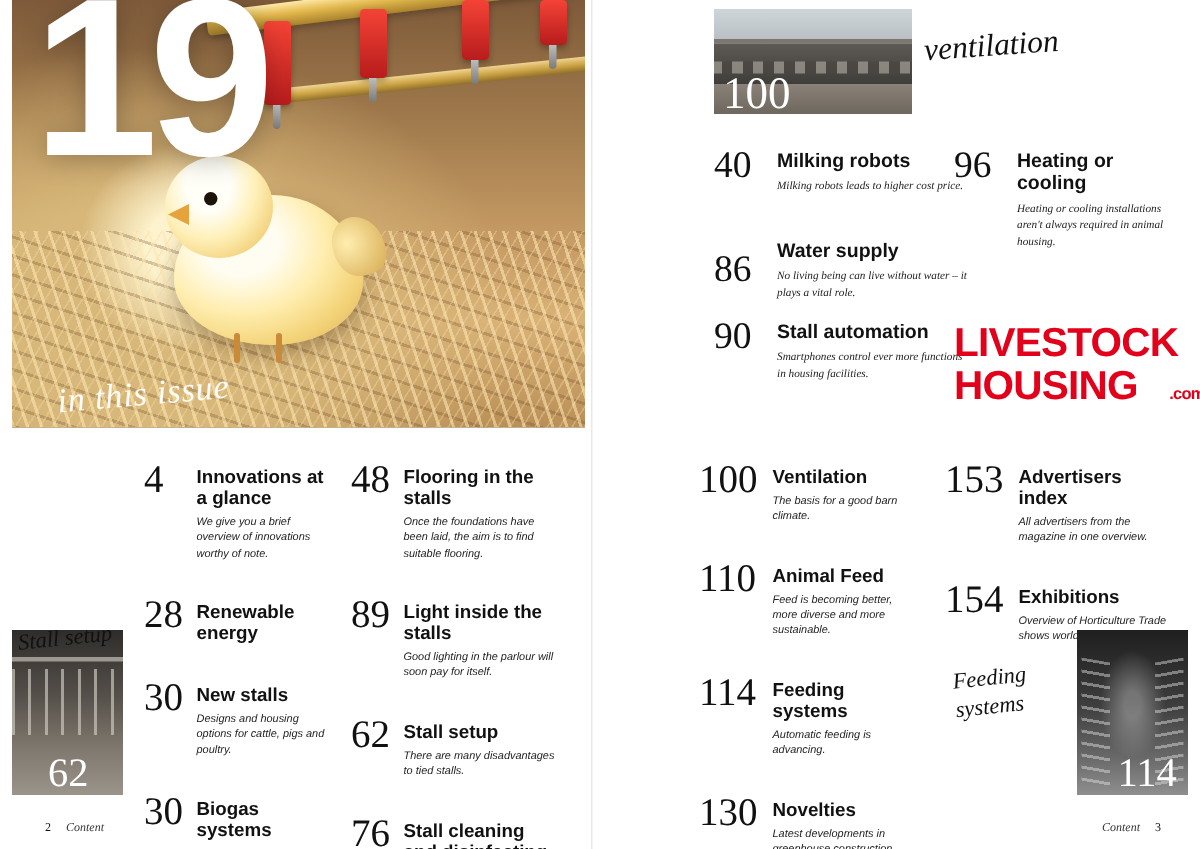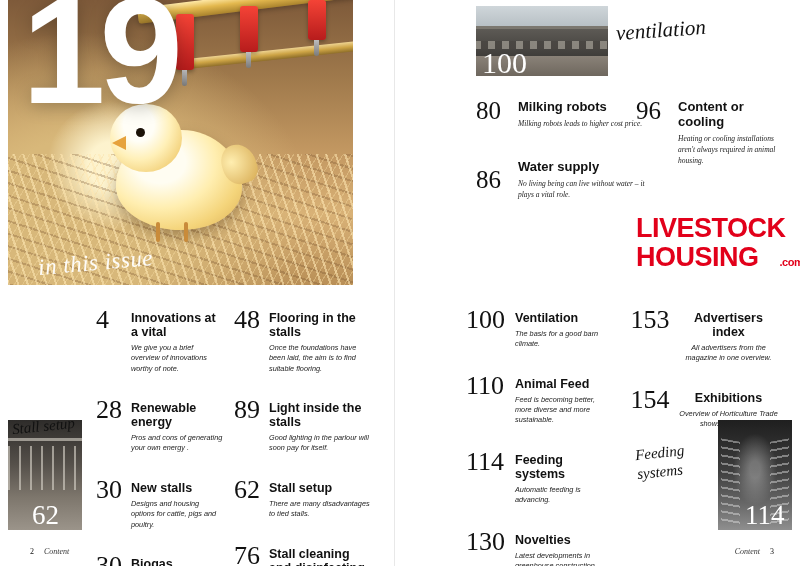--- a/index.html
+++ b/index.html
@@ -19,21 +19,21 @@
     width: 800px;
     height: 566px;
     background: #fff;
   }
 
   
   .photo-hero {
     position: absolute;
     left: 8px;
     top: 0;
-    width: 345px;
+    width: 382px;
     height: 285px;
     overflow: hidden;
     background: #8a6a48;
   }
   .photo-hero .bg {
     position: absolute;
     inset: 0;
     background:
       radial-gradient(circle at 30% 58%, rgba(255,246,210,0.95) 0 8%, rgba(255,255,255,0) 22%),
       radial-gradient(ellipse at 22% 75%, #d8b87a 0 25%, rgba(216,184,122,0) 60%),
@@ -284,21 +284,21 @@
     left: 0; top: 292px;
     width: 800px; height: 274px;
   }
   .col {
     position: absolute;
     top: 16px;
   }
   .col.c1 { left: 96px;  width: 128px; }
   .col.c2 { left: 234px; width: 140px; }
   .col.c3 { left: 466px; width: 140px; }
-  .col.c4 { left: 630px; width: 148px; text-align: center; }
+  .col.c4 { left: 630px; width: 148px; }
 
   .entry { display: flex; gap: 9px; margin-bottom: 24px; }
   .entry .num {
     font-family: "Liberation Serif", serif;
     font-size: 26px;
     line-height: .95;
     color: #111;
     min-width: 26px;
   }
   .entry.wide .num { min-width: 40px; }
@@ -446,40 +446,47 @@
       <div class="sky"></div>
       <div class="barn">
         <div class="fans"></div>
       </div>
       <div class="ground"></div>
     </div>
     <div class="vent-num">100</div>
     <div class="vent-script">ventilation</div>
 
     <div class="teaser t-milking">
-      <div class="num">80</div>
+      <div class="num">40</div>
       <div class="tbody">
         <div class="ttitle">Milking robots</div>
         <div class="tdesc">Milking robots leads to higher cost price.</div>
       </div>
     </div>
 
     <div class="teaser t-water">
       <div class="num">86</div>
       <div class="tbody">
         <div class="ttitle">Water supply</div>
         <div class="tdesc">No living being can live without water – it plays a vital role.</div>
       </div>
     </div>
 
+    <div class="teaser t-stall">
+      <div class="num">90</div>
+      <div class="tbody">
+        <div class="ttitle">Stall automation</div>
+        <div class="tdesc">Smartphones control ever more functions in housing facilities.</div>
+      </div>
+    </div>
 
     <div class="teaser t-heating">
       <div class="num">96</div>
       <div class="tbody">
-        <div class="ttitle">Content or cooling</div>
+        <div class="ttitle">Heating or cooling</div>
         <div class="tdesc">Heating or cooling installations aren't always required in animal housing.</div>
       </div>
     </div>
 
     <div class="logo-block">
       <div class="l1">LIVESTOCK</div>
       <div class="l2">
         <span>HOUSING</span><span class="dotcom">.com</span>
       </div>
     </div>
@@ -492,29 +499,28 @@
       <div class="beam"></div>
       <div class="rails"></div>
     </div>
     <div class="stall-script">Stall setup</div>
     <div class="stall-pagenum">62</div>
 
     <div class="col c1">
       <div class="entry">
         <div class="num">4</div>
         <div class="ebody">
-          <div class="etitle">Innovations at a vital</div>
+          <div class="etitle">Innovations at a glance</div>
           <div class="edesc">We give you a brief overview of innovations worthy of note.</div>
         </div>
       </div>
       <div class="entry">
         <div class="num">28</div>
         <div class="ebody">
           <div class="etitle">Renewable energy</div>
-          <div class="edesc">Pros and cons of generating your own energy .</div>
         </div>
       </div>
       <div class="entry">
         <div class="num">30</div>
         <div class="ebody">
           <div class="etitle">New stalls</div>
           <div class="edesc">Designs and housing options for cattle, pigs and poultry.</div>
         </div>
       </div>
       <div class="entry">

